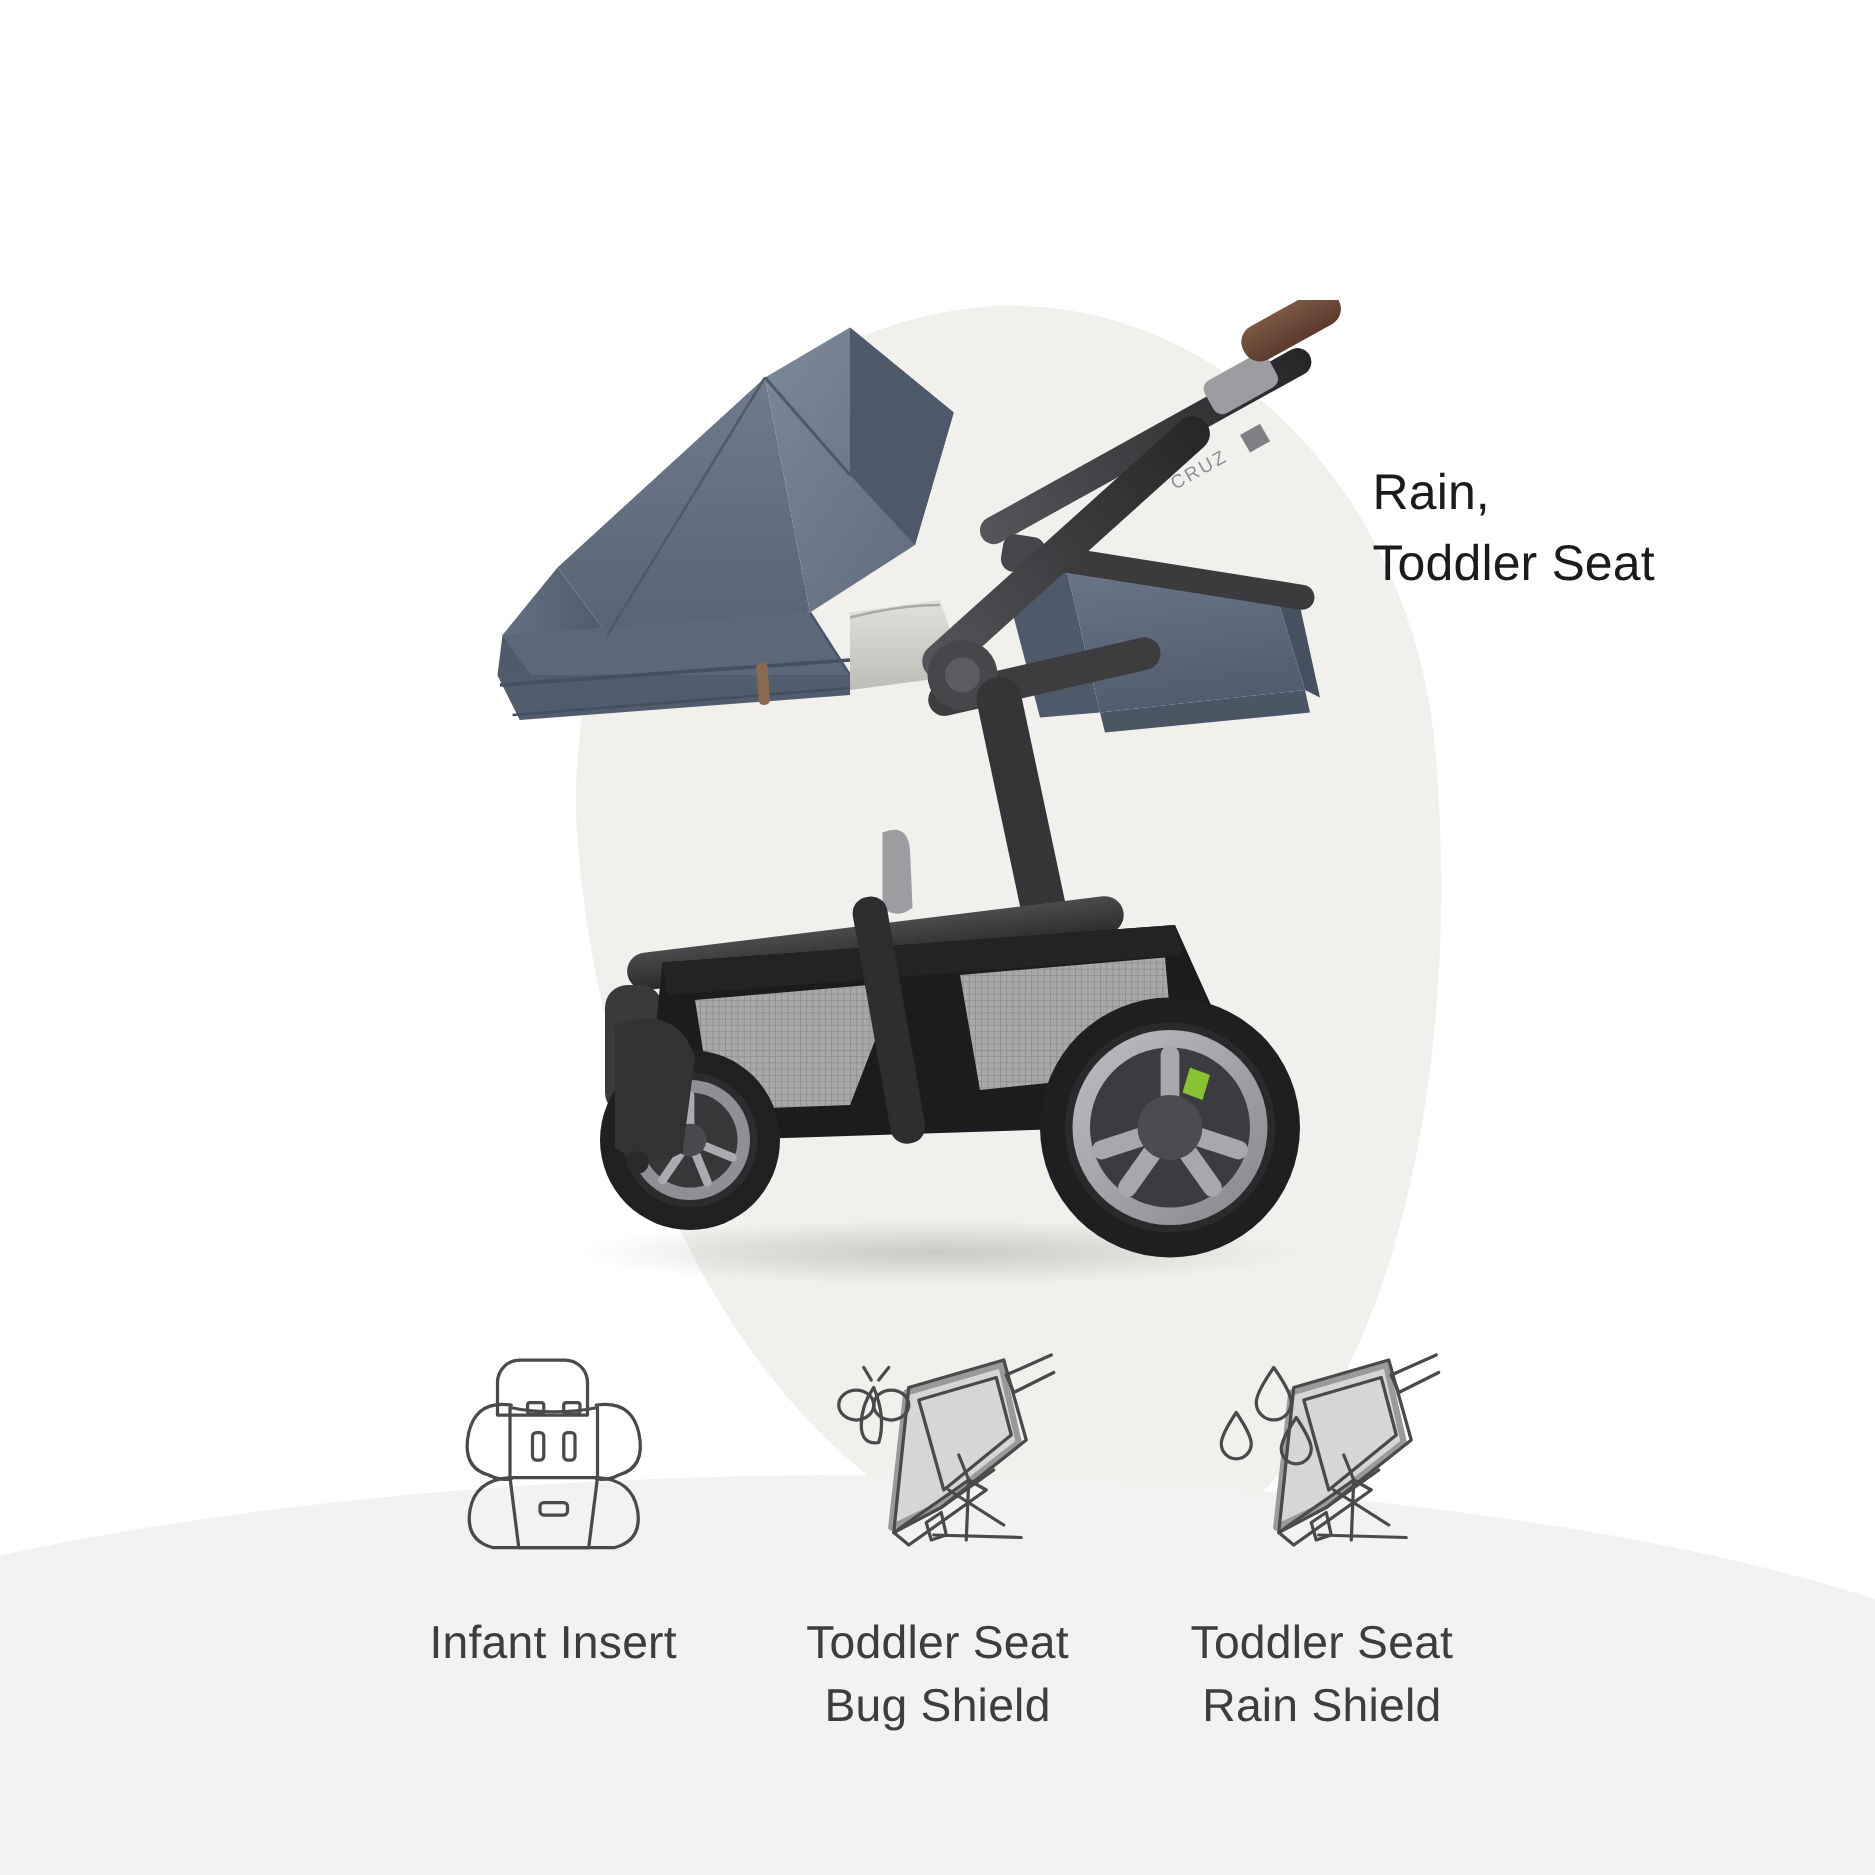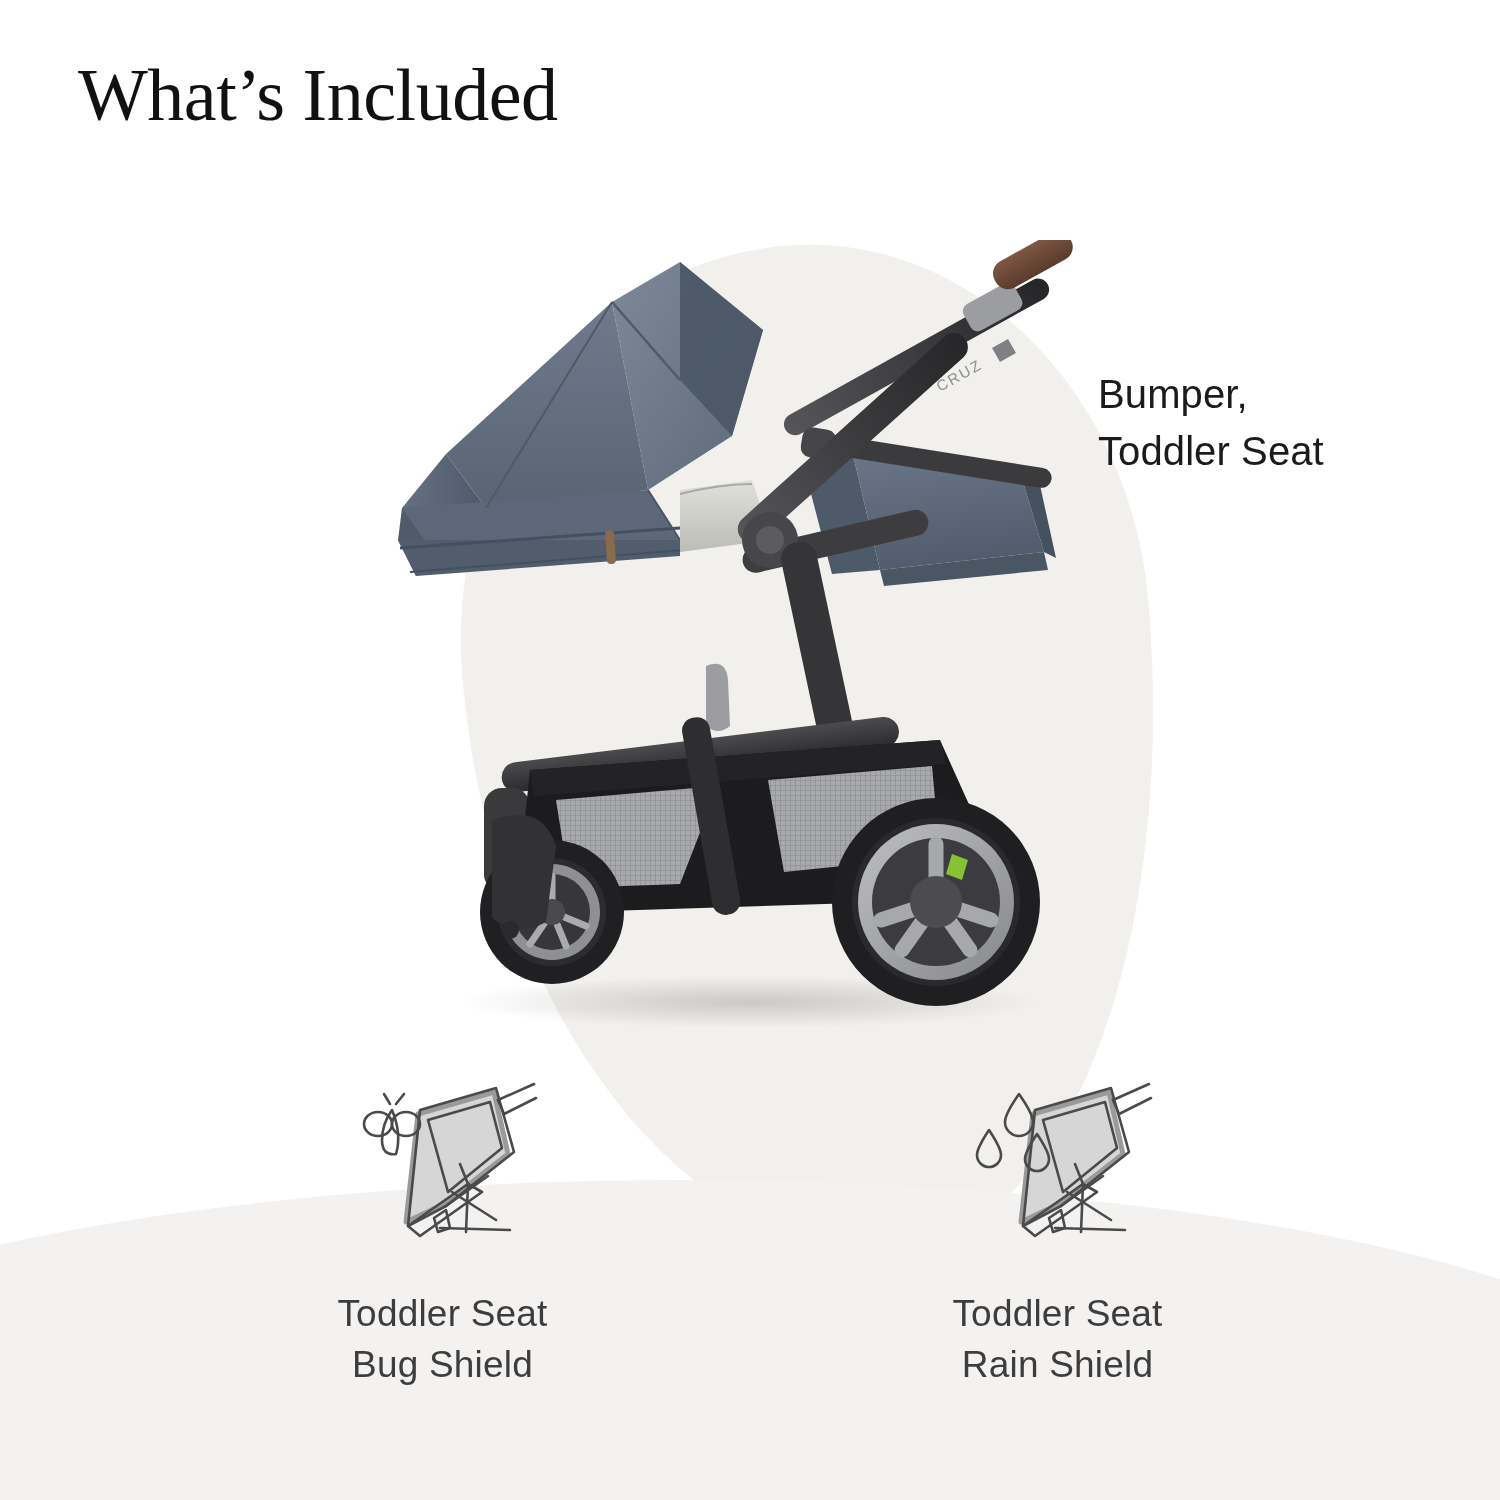--- a/index.html
+++ b/index.html
@@ -110,21 +110,20 @@
   }
 </style>
 </head>
 <body>
 
 <div id="stage">
 
   <div class="bg-blob"></div>
   <div class="bg-band"></div>
 
-  <div class="heading">What’s Included</div>
 
   <div class="product">
     <svg viewBox="0 0 720 810" xmlns="http://www.w3.org/2000/svg">
       <defs>
         <linearGradient id="canopyA" x1="0" y1="0" x2="1" y2="1">
           <stop offset="0%" stop-color="#7d8999"></stop>
           <stop offset="100%" stop-color="#5d6979"></stop>
         </linearGradient>
         <linearGradient id="canopyB" x1="0" y1="0" x2="0" y2="1">
           <stop offset="0%" stop-color="#6f7b8c"></stop>
@@ -272,26 +271,50 @@
           <line x1="172" y1="672" x2="136" y2="682"></line>
         </g>
         <circle cx="172" cy="672" r="13" fill="#4a4a4e"></circle>
         <path d="M112 580 q50 -18 64 26 l-10 76 q-28 16 -54 -4 z" fill="#323235"></path>
         <circle cx="130" cy="690" r="9" fill="#2a2a2d"></circle>
       </g>
     </svg>
   </div>
 
   <div class="callout">
-    <div>Bumper,</div>
+    <div>Rain,</div>
     <div>Toddler Seat</div>
   </div>
 
   <div class="accessories">
 
+    <div class="acc-item">
+      <div class="acc-icon">
+        <svg viewBox="0 0 190 168" xmlns="http://www.w3.org/2000/svg" fill="none" stroke="#4a4a4a" stroke-width="2.6" stroke-linejoin="round" stroke-linecap="round">
+
+          <path d="M68 8 h36 a18 18 0 0 1 18 18 v26 h-72 v-26 a18 18 0 0 1 18 -18 z"></path>
+
+          <path d="M61 44 q-28 -4 -34 22 q-6 28 16 34 q10 5 18 3"></path>
+          <path d="M129 44 q28 -4 34 22 q6 28 -16 34 q-10 5 -18 3"></path>
+
+          <path d="M60 46 q35 7 70 0 v56 h-70 z"></path>
+
+          <rect x="74" y="42" width="13" height="9" rx="2"></rect>
+          <rect x="103" y="42" width="13" height="9" rx="2"></rect>
+
+          <rect x="78" y="66" width="9" height="22" rx="3"></rect>
+          <rect x="103" y="66" width="9" height="22" rx="3"></rect>
+
+          <path d="M60 102 q-28 2 -32 26 q-4 24 18 30 h98 q22 -6 18 -30 q-4 -24 -32 -26"></path>
+          <path d="M60 102 l7 56 h56 l7 -56"></path>
+          <rect x="84" y="122" width="22" height="10" rx="3"></rect>
+        </svg>
+      </div>
+      <div class="acc-label">Infant Insert</div>
+    </div>
 
     <div class="acc-item">
       <div class="acc-icon">
         <svg viewBox="0 0 190 168" xmlns="http://www.w3.org/2000/svg" fill="none" stroke="#4a4a4a" stroke-width="2.6" stroke-linejoin="round" stroke-linecap="round">
 
           <path d="M58 142 L70 34 L146 12 L160 74 L96 124 Z" fill="#d6d6d6" stroke="#9a9a9a" stroke-width="5"></path>
 
           <path d="M72 30 L148 8 L166 72 L98 126 L60 146 Z"></path>
           <path d="M80 40 L142 22 L154 68 L100 112 Z"></path>
 

